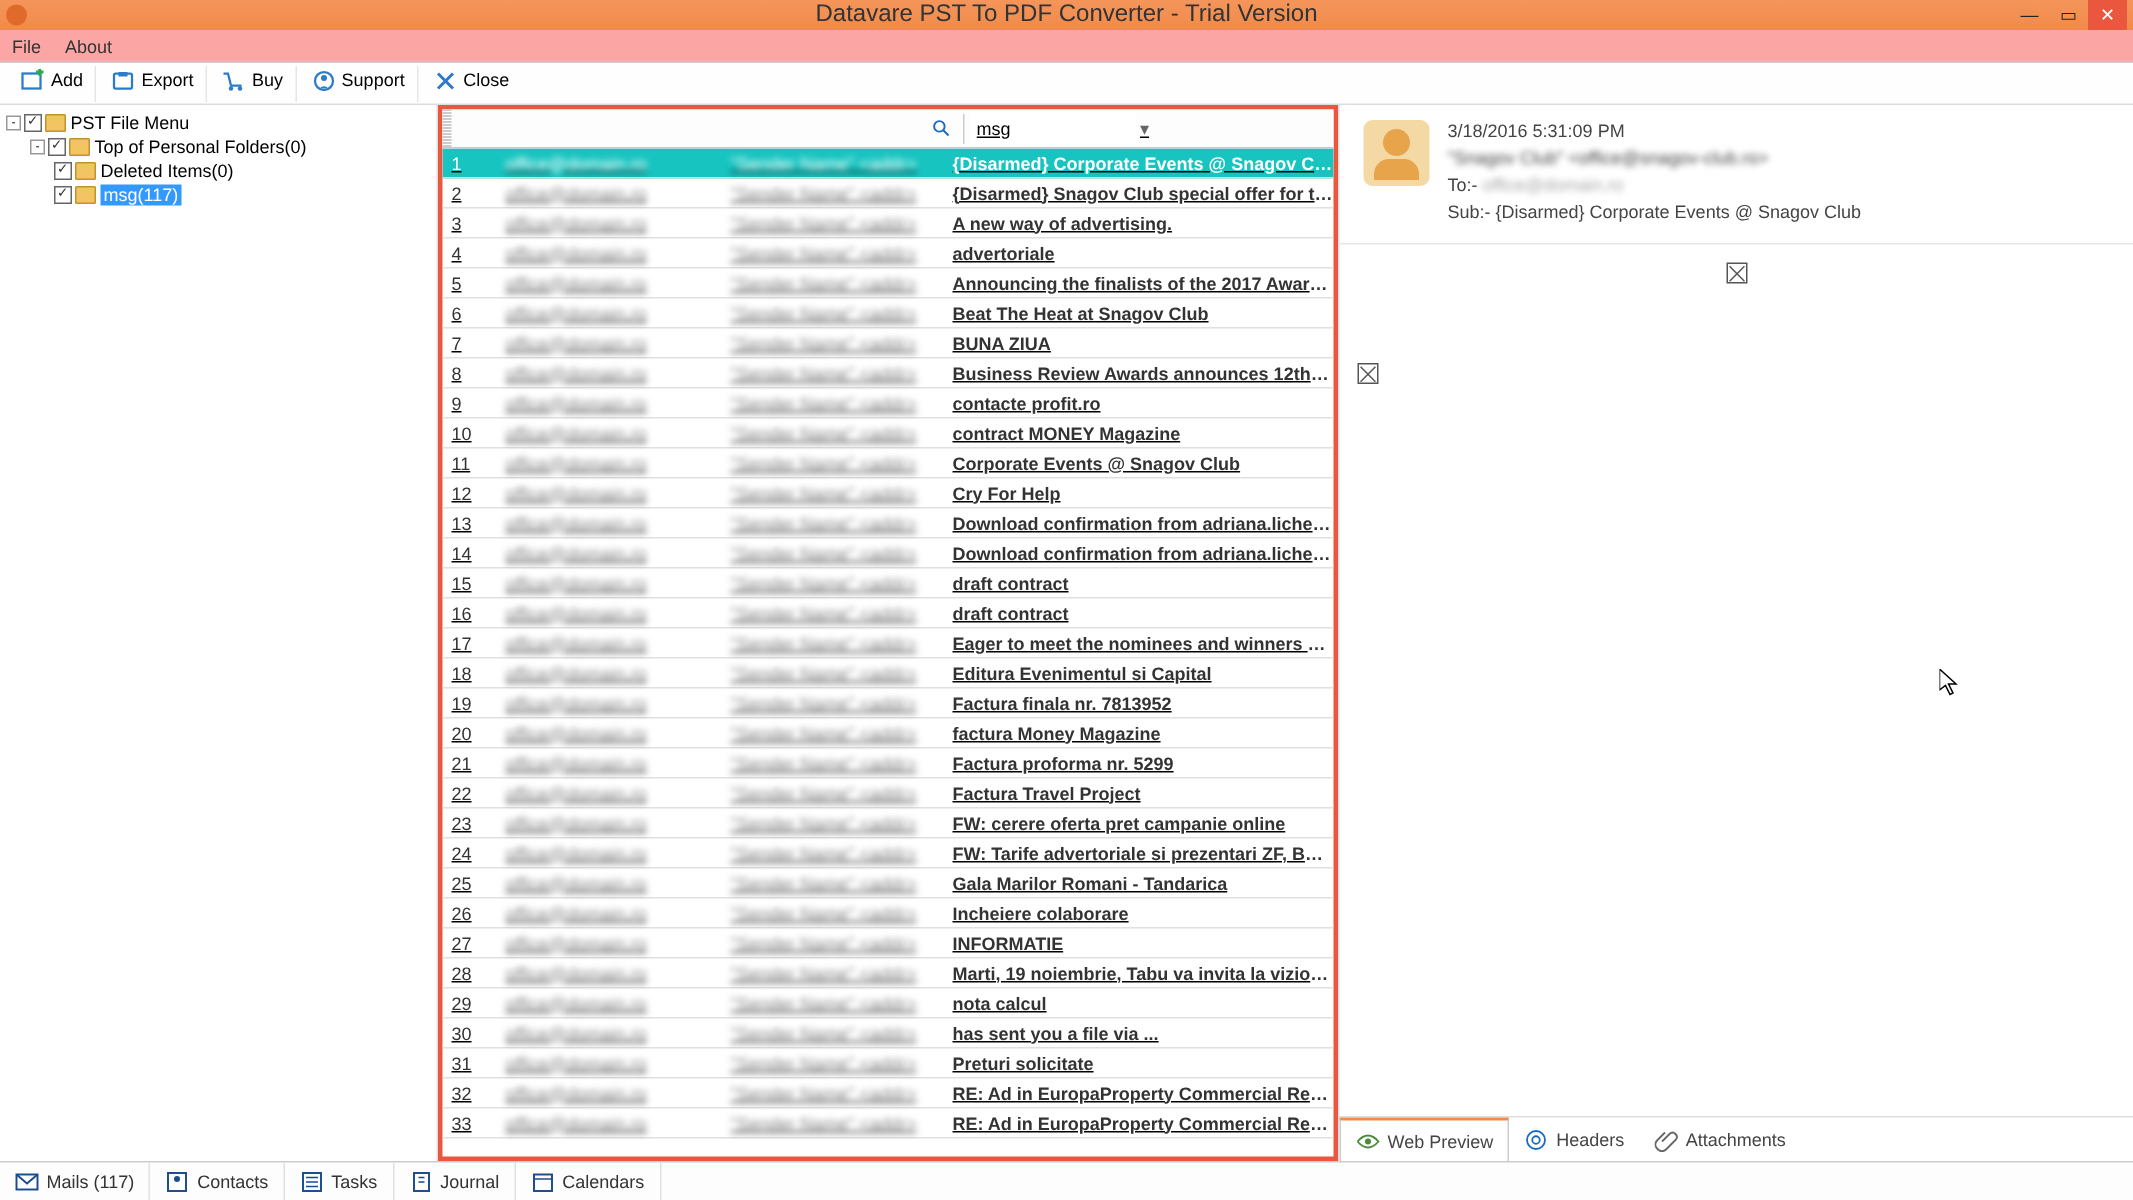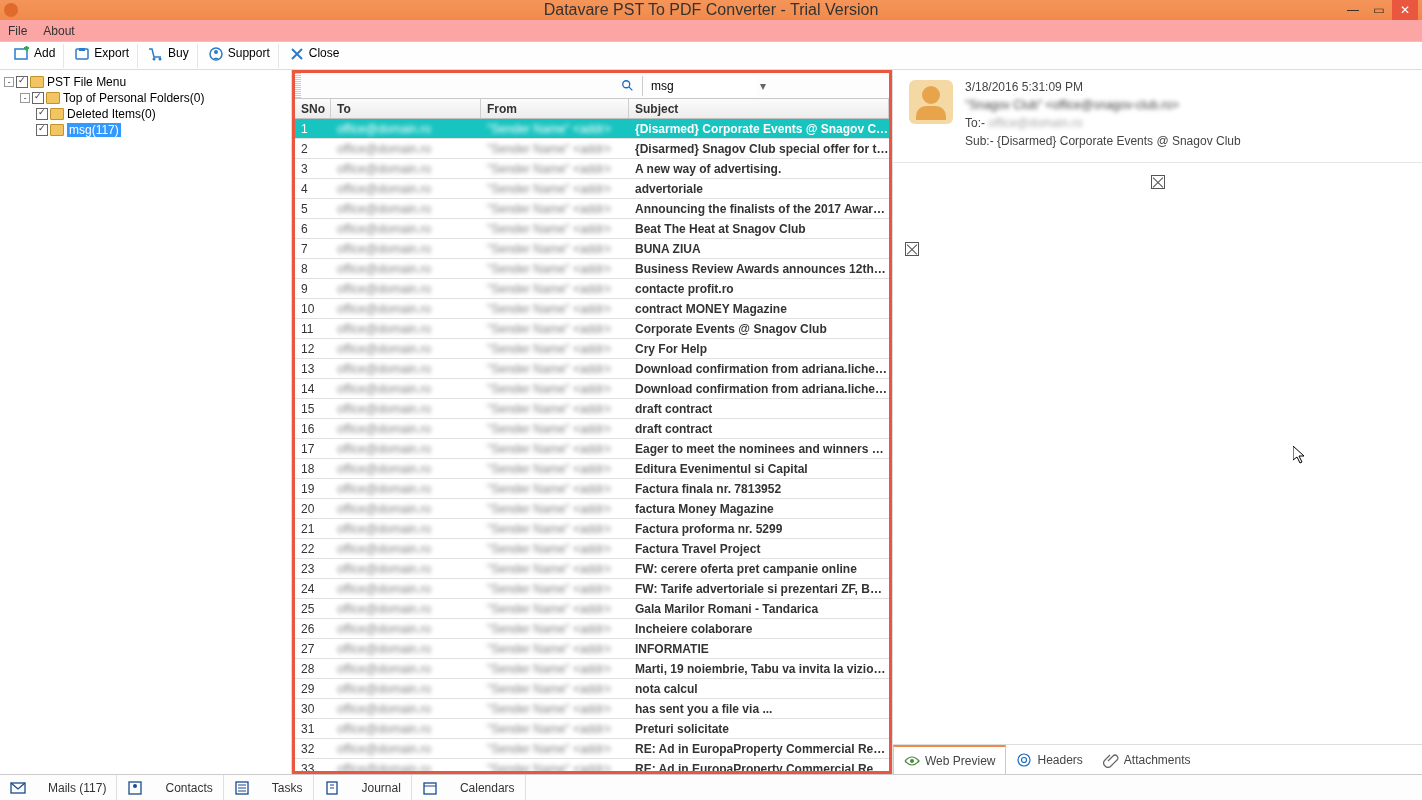--- a/index.html
+++ b/index.html
@@ -24,21 +24,21 @@
 
 .tree { width: 292px; background: #fff; border-right: 1px solid #ddd; padding: 4px 2px; overflow: hidden; }
 .tree-row { display: flex; align-items: center; height: 16px; white-space: nowrap; }
 .tree-row .exp { width: 10px; height: 10px; border: 1px solid #999; font-size: 8px; line-height: 8px; text-align: center; margin-right: 2px; }
 .tree-row .chk { width: 12px; height: 12px; border: 1px solid #666; margin-right: 2px; position: relative; }
 .tree-row .chk::after { content: "✓"; font-size: 9px; position: absolute; top: -2px; left: 1px; color: #333; }
 .tree-row .fld { width: 14px; height: 12px; background: #f3c562; border: 1px solid #c29328; margin-right: 3px; border-radius: 1px; }
 .tree-row.sel span.lbl { background: #3399ff; color: #fff; padding: 0 2px; }
 .ind1 { padding-left: 2px; } .ind2 { padding-left: 18px; } .ind3 { padding-left: 34px; }
 
-.center { width: 600px; display: flex; flex-direction: column; border: 3px solid #e9573f; }
+.center { width: 600px; display: flex; flex-direction: column; border: 3px solid #e9573f; text-decoration: underline; }
 .searchrow { height: 26px; display: flex; align-items: center; border-bottom: 1px solid #c8c8c8; background: #fdfdfd; }
 .searchrow .dots { width: 6px; height: 100%; background: repeating-linear-gradient(#ccc,#ccc 1px,#fff 1px,#fff 2px); margin-right: 4px; }
 .searchrow .spacer { flex: 1; }
 .searchrow .sicon { width: 20px; height: 20px; display: flex; align-items: center; justify-content: center; color: #1a6bbf; }
 .searchrow input { border: none; outline: none; height: 22px; width: 110px; padding-left: 4px; background: #fff; }
 .searchrow .divider { width: 1px; height: 20px; background: #ccc; margin: 0 4px; }
 .searchrow .drop { width: 12px; height: 20px; display: flex; align-items: center; justify-content: center; color: #666; margin-right: 120px; }
 
 .gridhead { height: 20px; background: linear-gradient(#fcfcfc,#ececec); border-bottom: 1px solid #bfbfbf; display: flex; }
 .col { border-right: 1px solid #cfcfcf; padding-left: 6px; line-height: 20px; font-weight: 600; color: #333; }
@@ -67,21 +67,21 @@
 .pbody::-webkit-scrollbar-thumb { background: #c8c8c8; border: 1px solid #aaa; }
 .broken { width: 14px; height: 14px; border: 1px solid #555; display: inline-block; position: relative; }
 .broken::before, .broken::after { content:""; position:absolute; width:14px; height:1px; background:#555; top:6px; left:-1px; }
 .broken::before { transform: rotate(45deg); } .broken::after { transform: rotate(-45deg); }
 .ptabs { height: 30px; border-top: 1px solid #ddd; display: flex; align-items: flex-start; }
 .ptab { display: flex; align-items: center; gap: 5px; padding: 0 10px; height: 100%; color: #444; }
 .ptab.active { border: 1px solid #ccc; border-bottom: none; border-top: 2px solid #f08a4b; background: #fff; }
 .ptab svg { width: 16px; height: 16px; }
 
 .bottom { height: 26px; border-top: 1px solid #ccc; display: flex; align-items: center; background: #fdfdfd; }
-.btab { display: flex; align-items: center; gap: 22px; padding: 0 10px; height: 100%; border-right: 1px solid #e0e0e0; color: #333; }
+.btab { display: flex; align-items: center; gap: 5px; padding: 0 10px; height: 100%; border-right: 1px solid #e0e0e0; color: #333; }
 .btab svg { width: 16px; height: 16px; }
 
 .cursor { position: absolute; left: 1293px; top: 446px; width: 14px; height: 20px; pointer-events: none; }
 </style>
 </head>
 <body>
 
 <div class="titlebar">
   <div class="appicon"></div>
   <div class="title">Datavare PST To PDF Converter - Trial Version</div>
@@ -169,26 +169,20 @@
       <div class="sicon">
         <svg viewBox="0 0 16 16" width="14" height="14">
             <circle cx="6" cy="6" r="4" fill="none" stroke="#1a6bbf" stroke-width="1.5"></circle>
             <path d="M9 9 l4 4" stroke="#1a6bbf" stroke-width="1.5"></path>
           </svg>
       </div>
       <div class="divider"></div>
       <input value="msg" style="">
       <div class="drop">▾</div>
     </div>
-    <div class="gridhead">
-      <div class="col sno">SNo</div>
-      <div class="col to">To</div>
-      <div class="col from">From</div>
-      <div class="col subj">Subject</div>
-    </div>
     <div class="gridbody" id="gridbody">
         <div class="row sel">
           <div class="cell sno">1</div>
           <div class="cell to blur">office@domain.ro</div>
           <div class="cell from blur">"Sender Name" &lt;addr&gt;</div>
           <div class="cell subj">{Disarmed} Corporate Events @ Snagov Club</div>
         </div>
         <div class="row">
           <div class="cell sno">2</div>
           <div class="cell to blur">office@domain.ro</div>

